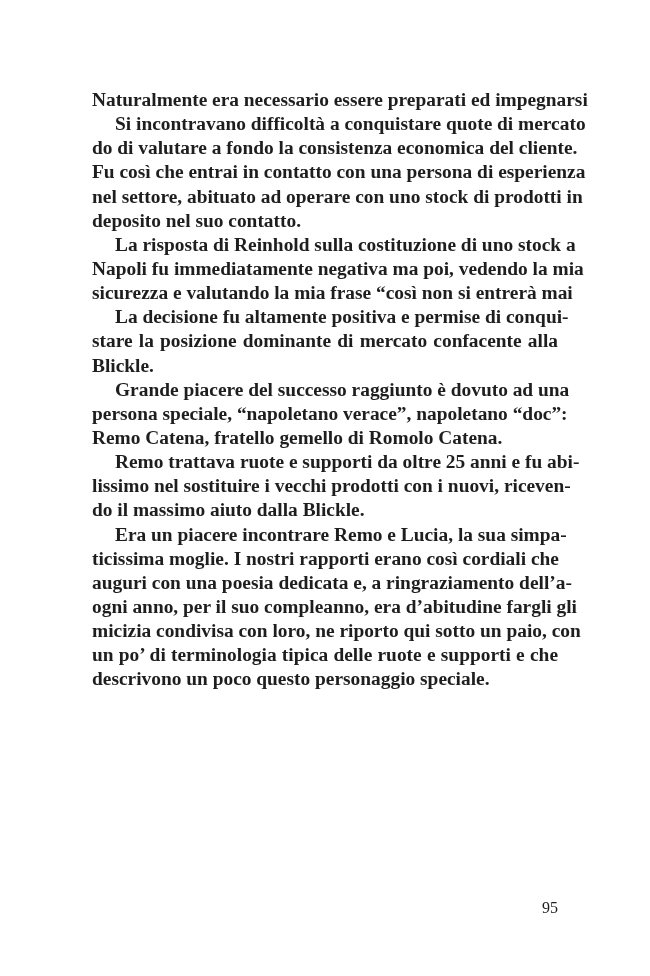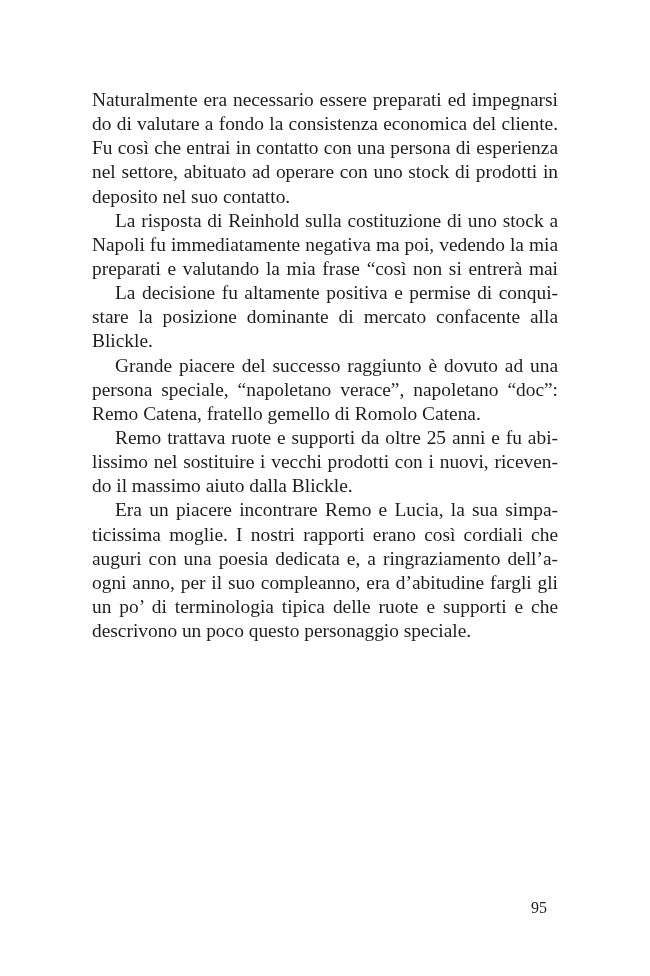--- a/index.html
+++ b/index.html
@@ -29,55 +29,57 @@
       font-size: 19.4px;
       line-height: 24.15px;
       text-align: justify;
     }
     .line {
       display: block;
       white-space: nowrap;
       text-align: justify;
       text-align-last: justify;
       height: 24.15px;
+      font-weight: bold;
     }
     .line.last {
       text-align-last: left;
     }
     .line.indent {
       padding-left: 23px;
     }
     .page-number {
       position: absolute;
       left: 520px;
       width: 38px;
       top: 898px;
-      text-align: center;
+      text-align: right;
       font-size: 16px;
       line-height: 20px;
     }
   </style>
 </head>
 <body>
 
 <div class="page">
   <div class="text-block" id="text-block">
       <div>
         <span class="line"><span>Naturalmente era necessario essere preparati ed impegnarsi</span></span>
       </div>
       <div>
+        <span class="line indent"><span>Si incontravano difficoltà a conquistare quote di mercato</span></span>
         <span class="line"><span>do di valutare a fondo la consistenza economica del cliente.</span></span>
         <span class="line"><span>Fu così che entrai in contatto con una persona di esperienza</span></span>
         <span class="line"><span>nel settore, abituato ad operare con uno stock di prodotti in</span></span>
         <span class="line last">deposito nel suo contatto.</span>
       </div>
       <div>
         <span class="line indent"><span>La risposta di Reinhold sulla costituzione di uno stock a</span></span>
         <span class="line"><span>Napoli fu immediatamente negativa ma poi, vedendo la mia</span></span>
-        <span class="line"><span>preparati e valutando la mia frase “così non si entrerà mai</span></span>
+        <span class="line"><span>sicurezza e valutando la mia frase “così non si entrerà mai</span></span>
       </div>
       <div>
         <span class="line indent"><span>La decisione fu altamente positiva e permise di conqui-</span></span>
         <span class="line"><span>stare la posizione dominante di mercato confacente alla</span></span>
         <span class="line last">Blickle.</span>
       </div>
       <div>
         <span class="line indent"><span>Grande piacere del successo raggiunto è dovuto ad una</span></span>
         <span class="line"><span>persona speciale, “napoletano verace”, napoletano “doc”:</span></span>
         <span class="line last">Remo Catena, fratello gemello di Romolo Catena.</span>
@@ -85,18 +87,19 @@
       <div>
         <span class="line indent"><span>Remo trattava ruote e supporti da oltre 25 anni e fu abi-</span></span>
         <span class="line"><span>lissimo nel sostituire i vecchi prodotti con i nuovi, riceven-</span></span>
         <span class="line last">do il massimo aiuto dalla Blickle.</span>
       </div>
       <div>
         <span class="line indent"><span>Era un piacere incontrare Remo e Lucia, la sua simpa-</span></span>
         <span class="line"><span>ticissima moglie. I nostri rapporti erano così cordiali che</span></span>
         <span class="line"><span>auguri con una poesia dedicata e, a ringraziamento dell’a-</span></span>
         <span class="line"><span>ogni anno, per il suo compleanno, era d’abitudine fargli gli</span></span>
+        <span class="line"><span>micizia condivisa con loro, ne riporto qui sotto un paio, con</span></span>
         <span class="line"><span>un po’ di terminologia tipica delle ruote e supporti e che</span></span>
         <span class="line last">descrivono un poco questo personaggio speciale.</span>
       </div>
     </div>
   <div class="page-number">95</div>
 </div>
 
 </body></html>

